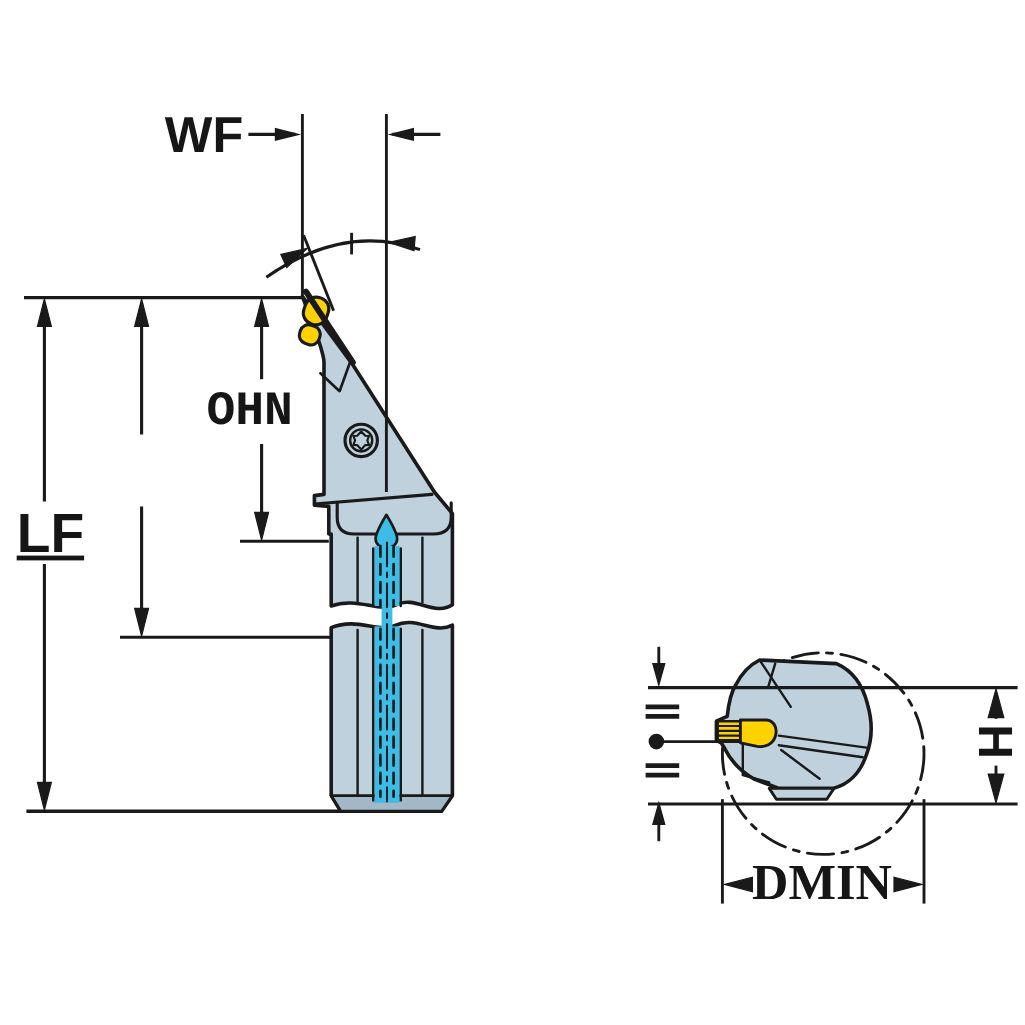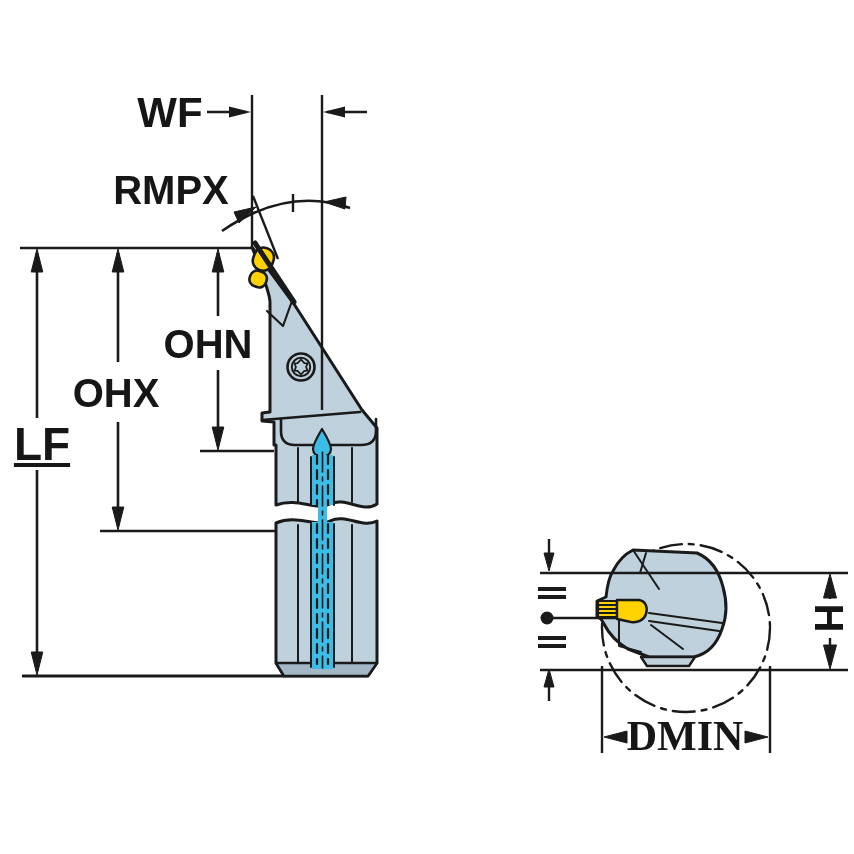--- a/index.html
+++ b/index.html
@@ -3,21 +3,21 @@
 <meta charset="utf-8">
 <style>
   html,body{margin:0;padding:0;background:#ffffff;}
   .stage{position:relative;width:854px;height:854px;background:#ffffff;overflow:hidden;
          font-family:"Liberation Sans",sans-serif;}
   .stage svg{position:absolute;left:0;top:0;}
   .dim-label{position:absolute;transform:translate(-50%,-50%);font-weight:bold;color:#161616;
              white-space:nowrap;line-height:1;letter-spacing:0px;}
   .lbl-wf{font-size:42px;}
   .lbl-rmpx{font-size:40px;}
-  .lbl-ohn{font-size:40px;}
+  .lbl-ohn{font-size:40px;font-family:Liberation Mono, monospace;}
   .lbl-ohx{font-size:40px;}
   .lbl-lf{font-size:46px;text-decoration:underline;}
   .lbl-h{font-size:40px;transform:translate(-50%,-50%) rotate(90deg);}
   .lbl-dmin{font-size:42px;}
 </style>
 </head>
 <body>
 
 <div class="stage">
 
@@ -172,20 +172,18 @@
       <polygon points="830,669 823.5,645 836.5,645"></polygon>
 
       <path d="M 602,666 L 602,753" fill="none" stroke-width="2.4"></path>
       <path d="M 770,666 L 770,753" fill="none" stroke-width="2.4"></path>
       <polygon points="604,737 627,731 627,743"></polygon>
       <polygon points="768,737 745,731 745,743"></polygon>
     </g>
   </svg>
 
   <div class="dim-label lbl-wf" style="left:170px;top:113px;">WF</div>
-  <div class="dim-label lbl-rmpx" style="left:171px;top:190px;">RMPX</div>
   <div class="dim-label lbl-ohn" style="left:208px;top:344px;">OHN</div>
-  <div class="dim-label lbl-ohx" style="left:116px;top:393px;">OHX</div>
   <div class="dim-label lbl-lf" style="left:42px;top:444px;">LF</div>
   <div class="dim-label lbl-h" style="left:829px;top:618px;">H</div>
   <div class="dim-label lbl-dmin" style="left:685px;top:736px;font-family:Liberation Serif, serif;">DMIN</div>
 
 </div>
 
 </body></html>

